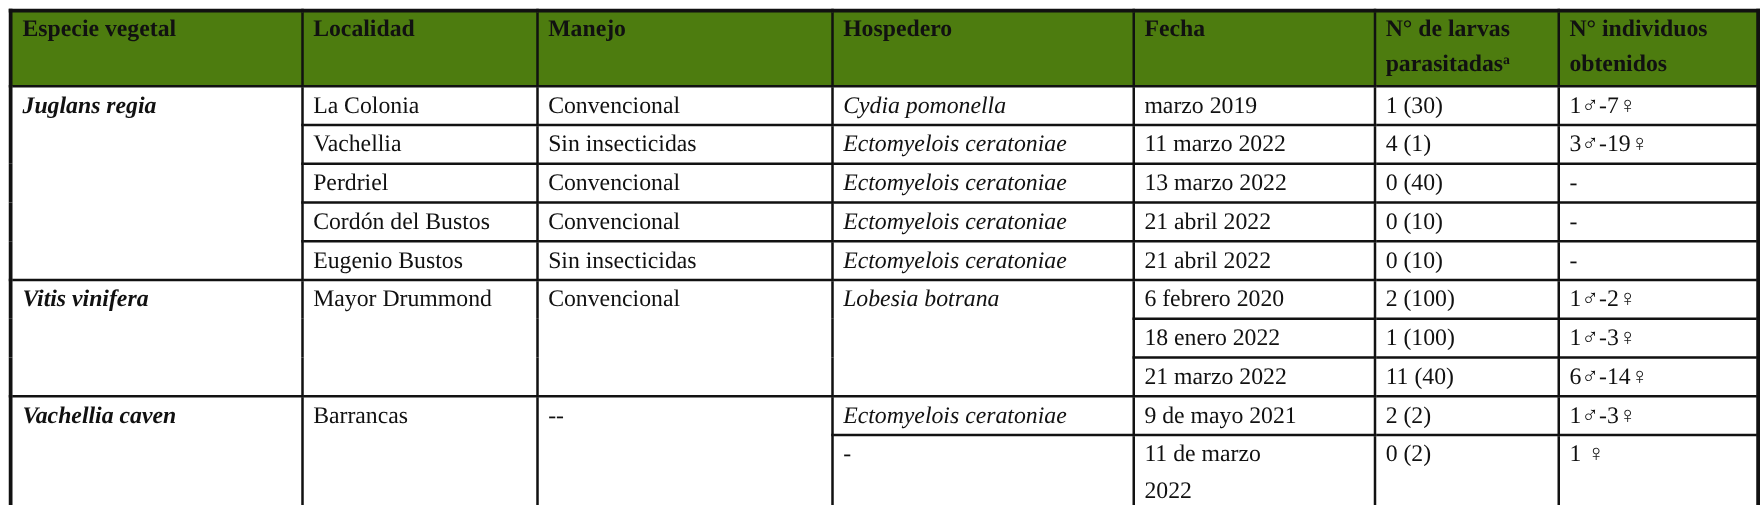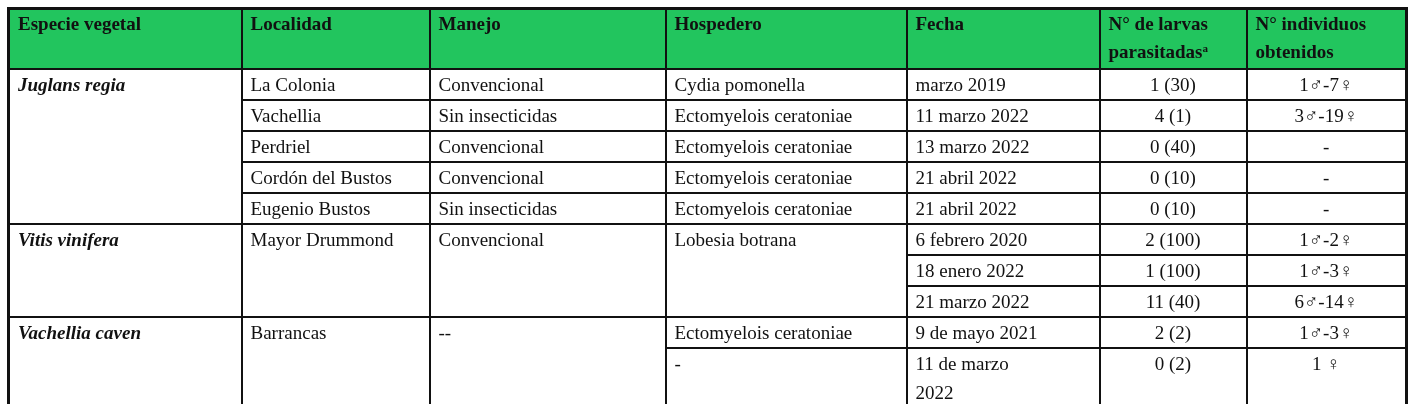--- a/index.html
+++ b/index.html
@@ -1,25 +1,25 @@
 <!DOCTYPE html>
 <html><head>
 <meta charset="utf-8">
 <style>
   html, body { margin:0; padding:0; background:#ffffff; }
   body { width:1409px; height:404px; position:relative; overflow:hidden;
          font-family:"Liberation Serif", serif; color:#111; }
   table { position:absolute; left:7px; top:7px; border-collapse:collapse;
           table-layout:fixed; width:1398px; font-size:19px; }
   td, th { border:2px solid #111; padding:0 8px; vertical-align:top; line-height:29px; }
-  th { background:#22c55e; font-weight:bold; text-align:left; height:58px; line-height:28px; }
+  th { background:#4d7c0f; font-weight:bold; text-align:left; height:58px; line-height:28px; }
   th.c { text-align:left; }
   td { height:27px; }
-  td.c { text-align:center; }
-  .it { }
+  td.c { text-align:left; }
+  .it { font-style:italic; }
   .bi { font-style:italic; font-weight:bold; }
   .tall { height:56px; }
   table { border:3px solid #111; }
   sup { font-size:11px; vertical-align:6px; line-height:0; }
 </style>
 </head>
 <body>
 
 <table>
   <colgroup>

